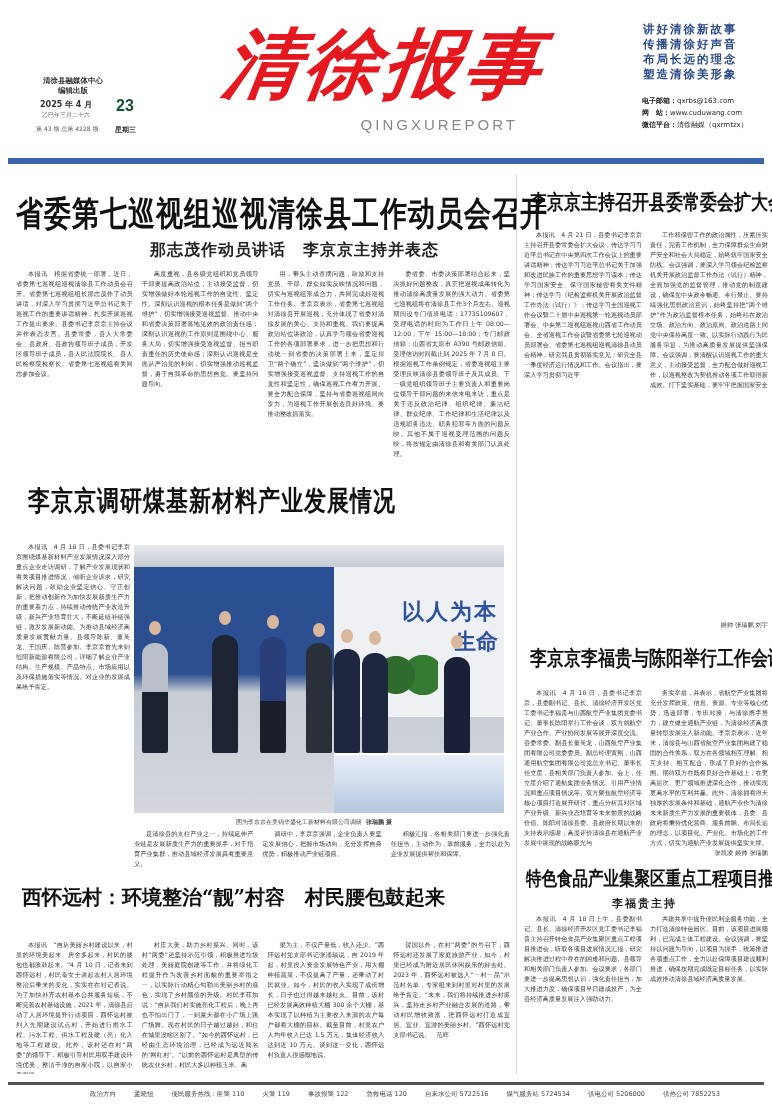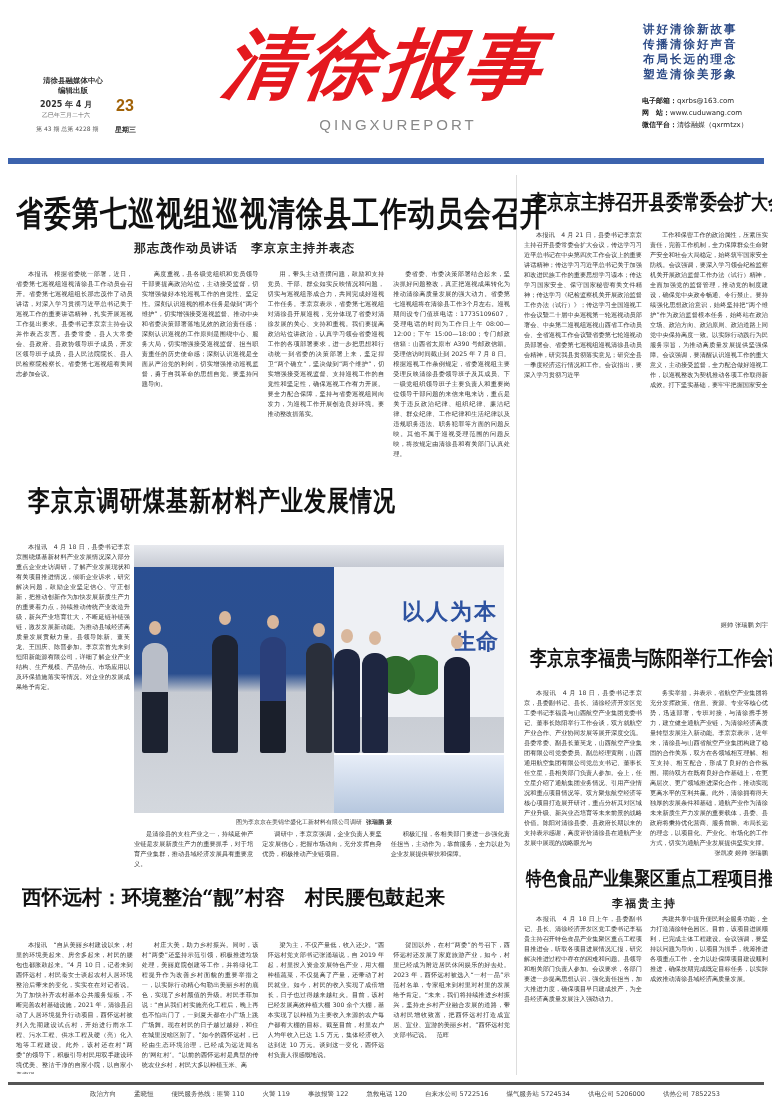--- a/index.html
+++ b/index.html
@@ -8,42 +8,42 @@
 
   
   .masthead { position: absolute; left: 0; top: 0; width: 772px; height: 140px; }
   .logo-block { position: absolute; left: 22px; top: 22px; width: 120px; text-align: center; }
   .logo-q { width: 30px; height: 30px; margin: 0 auto; border-radius: 50%; border: 6px solid #b5321e; border-right-color: #e06a1f; position: relative; }
   .logo-q::after { content: ""; position: absolute; right: -7px; bottom: -6px; width: 8px; height: 4px; background: #b5321e; transform: rotate(35deg); }
   .logo-name { font-size: 11px; font-weight: bold; color: #333; margin-top: 4px; letter-spacing: 1px; }
   .publisher { position: absolute; left: 28px; top: 76px; width: 90px; font-size: 7.5px; font-weight: bold; text-align: center; line-height: 10px; color: #333; }
   .date-line { position: absolute; left: 40px; top: 99px; font-size: 8px; font-weight: bold; color: #333; }
   .lunar { position: absolute; left: 42px; top: 111px; font-size: 6px; color: #666; }
-  .day-num { position: absolute; left: 116px; top: 97px; font-size: 16px; font-weight: bold; color: #a16207; font-family: "Liberation Sans", sans-serif; text-align: center; }
+  .day-num { position: absolute; left: 116px; top: 97px; font-size: 16px; font-weight: bold; color: #14532d; font-family: "Liberation Sans", sans-serif; text-align: center; }
   .issue { position: absolute; left: 36px; top: 125px; font-size: 6px; color: #555; }
   .weekday { position: absolute; left: 115px; top: 125px; font-size: 7px; font-weight: bold; color: #333; }
 
   .title-block { position: absolute; left: 190px; top: 18px; width: 390px; height: 120px; }
   .paper-title { font-family: "DejaVu Serif", serif; font-size: 76px; font-style: italic; font-weight: bold; color: #e4181e; letter-spacing: 4px; line-height: 92px; transform: skewX(-8deg); text-align: center; }
-  .paper-sub { position: absolute; left: 88px; top: 98px; width: 240px; display: flex; justify-content: center; font-family: "Liberation Sans", sans-serif; font-size: 15px; letter-spacing: 3px; color: #888; }
+  .paper-sub { position: absolute; left: 88px; top: 98px; width: 240px; display: flex; justify-content: flex-end; font-family: "Liberation Sans", sans-serif; font-size: 15px; letter-spacing: 3px; color: #888; }
 
   .slogans { position: absolute; left: 643px; top: 22px; width: 112px; }
   .slogan { font-family: "DejaVu Serif", serif; font-size: 11.5px; font-weight: bold; color: #2c4a86; letter-spacing: 2px; line-height: 15px; }
   .contacts { position: absolute; left: 642px; top: 95px; width: 130px; font-size: 7px; line-height: 12px; color: #222; }
   .contacts b { font-weight: bold; }
 
   .blue-rule { position: absolute; left: 8px; top: 158px; width: 756px; height: 6px; background: #3c63ad; }
 
   
   .col-text { font-size: 6.2px; line-height: 10px; color: #333; text-align: justify; text-indent: 12px; overflow: hidden; }
   .byline-right { text-align: right; font-size: 6.2px; color: #333; }
 
   
   .lead-title { position: absolute; left: 16px; top: 191px; width: 494px; font-size: 27px; font-weight: bold; color: #111; letter-spacing: 1px; font-family: "DejaVu Sans", sans-serif; transform: scaleY(1.25); transform-origin: top left; white-space: nowrap; }
-  .lead-sub { position: absolute; left: 134px; top: 240px; font-family: "DejaVu Serif", serif; font-size: 12px; font-weight: bold; color: #222; letter-spacing: 1px; }
+  .lead-sub { position: absolute; left: 150px; top: 240px; font-family: "DejaVu Serif", serif; font-size: 16px; font-weight: bold; color: #222; letter-spacing: 1px; }
   .lead-body { position: absolute; left: 16px; top: 269px; width: 494px; height: 194px; display: grid; grid-template-columns: repeat(4, 1fr); column-gap: 9px; }
 
   
   .a2-title { position: absolute; left: 28px; top: 482px; font-size: 22px; font-weight: bold; color: #111; letter-spacing: 1px; transform: scaleY(1.25); transform-origin: top left; white-space: nowrap; }
   .a2-left { position: absolute; left: 16px; top: 542px; width: 114px; height: 325px; }
   .photo { position: absolute; left: 134px; top: 545px; width: 370px; height: 268px; background: linear-gradient(180deg, #2a4f93 0%, #2b4f8f 48%, #c7cbd2 55%, #d4d8de 100%); overflow: hidden; }
   .photo .wall { position: absolute; right: 0; top: 22px; width: 170px; height: 150px; background: #eef0f4; }
   .photo .wall-text1 { position: absolute; right: 6px; top: 52px; font-size: 22px; font-weight: bold; color: #2d52a0; letter-spacing: 2px; }
   .photo .wall-text2 { position: absolute; right: 6px; top: 82px; font-size: 22px; font-weight: bold; color: #2d52a0; text-align: right; }
   .photo .ceiling { position: absolute; left: 0; top: 0; width: 100%; height: 22px; background: linear-gradient(180deg, #e7e9ee, #c6cad3); }

